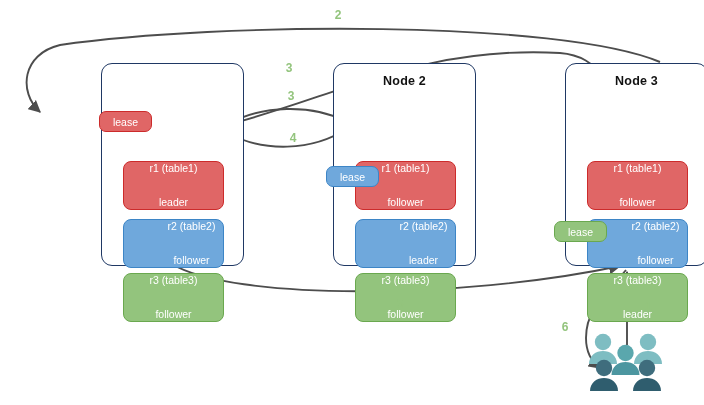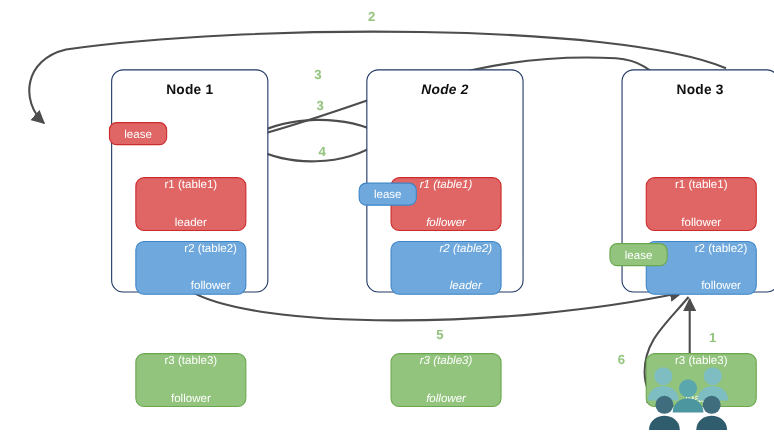--- a/index.html
+++ b/index.html
@@ -54,21 +54,21 @@
     color: #ffffff;
     font-size: 10.5px;
     line-height: 13.5px;
     text-align: center;
     border-width: 1.4px;
     border-style: solid;
     gap: 20px;
   }
   .rep-red   { background: #e06666; border-color: #cc2b2b; }
   .rep-blue  { background: #6fa8dc; border-color: #3d85c6; padding-left: 36px; }
-  .rep-green { background: #93c47d; border-color: #6aa84f; margin-top: 48px; }
+  .rep-green { background: #93c47d; border-color: #6aa84f; }
   .lease {
     position: absolute;
     box-sizing: border-box;
     border-radius: 7px;
     display: flex;
     align-items: center;
     justify-content: center;
     color: #ffffff;
     font-size: 10.5px;
     border-width: 1.4px;
@@ -115,36 +115,35 @@
     <path d="M 348 128 C 312 152, 262 152, 228 133" fill="none" stroke="#4d4d4d" stroke-width="1.9" marker-end="url(#arrow)"></path>
 
     <path d="M 172 264 C 230 300, 460 300, 620 266" fill="none" stroke="#4d4d4d" stroke-width="1.9" marker-end="url(#arrow)"></path>
 
     <path d="M 627 345 L 627 272" fill="none" stroke="#4d4d4d" stroke-width="1.9" marker-end="url(#arrow)"></path>
 
     <path d="M 626 270 C 604 296, 586 310, 586 338 C 586 352, 592 362, 600 368" fill="none" stroke="#4d4d4d" stroke-width="1.9" marker-end="url(#arrow)"></path>
   </svg>
 
   <div class="node-box" style="left:101px; top:63px; width:143px; height:203px;">
-    <div class="node-title">Node 1</div>
     <div class="replica rep-red" style="left:21px; top:97px; width:101px; height:49px;">
       <span>r1 (table1)</span>
       <span>leader</span>
     </div>
     <div class="replica rep-blue" style="left:21px; top:155px; width:101px; height:49px;">
       <span>r2 (table2)</span>
       <span>follower</span>
     </div>
     <div class="replica rep-green" style="left:21px; top:209px; width:101px; height:49px;">
       <span>r3 (table3)</span>
       <span>follower</span>
     </div>
   </div>
 
-  <div class="node-box" style="left:333px; top:63px; width:143px; height:203px;font-style:italic;">
+  <div class="node-box" style="left:333px; top:63px; width:143px; height:203px;">
     <div class="node-title">Node 2</div>
     <div class="replica rep-red" style="left:21px; top:97px; width:101px; height:49px;">
       <span>r1 (table1)</span>
       <span>follower</span>
     </div>
     <div class="replica rep-blue" style="left:21px; top:155px; width:101px; height:49px;">
       <span>r2 (table2)</span>
       <span>leader</span>
     </div>
     <div class="replica rep-green" style="left:21px; top:209px; width:101px; height:49px;">

